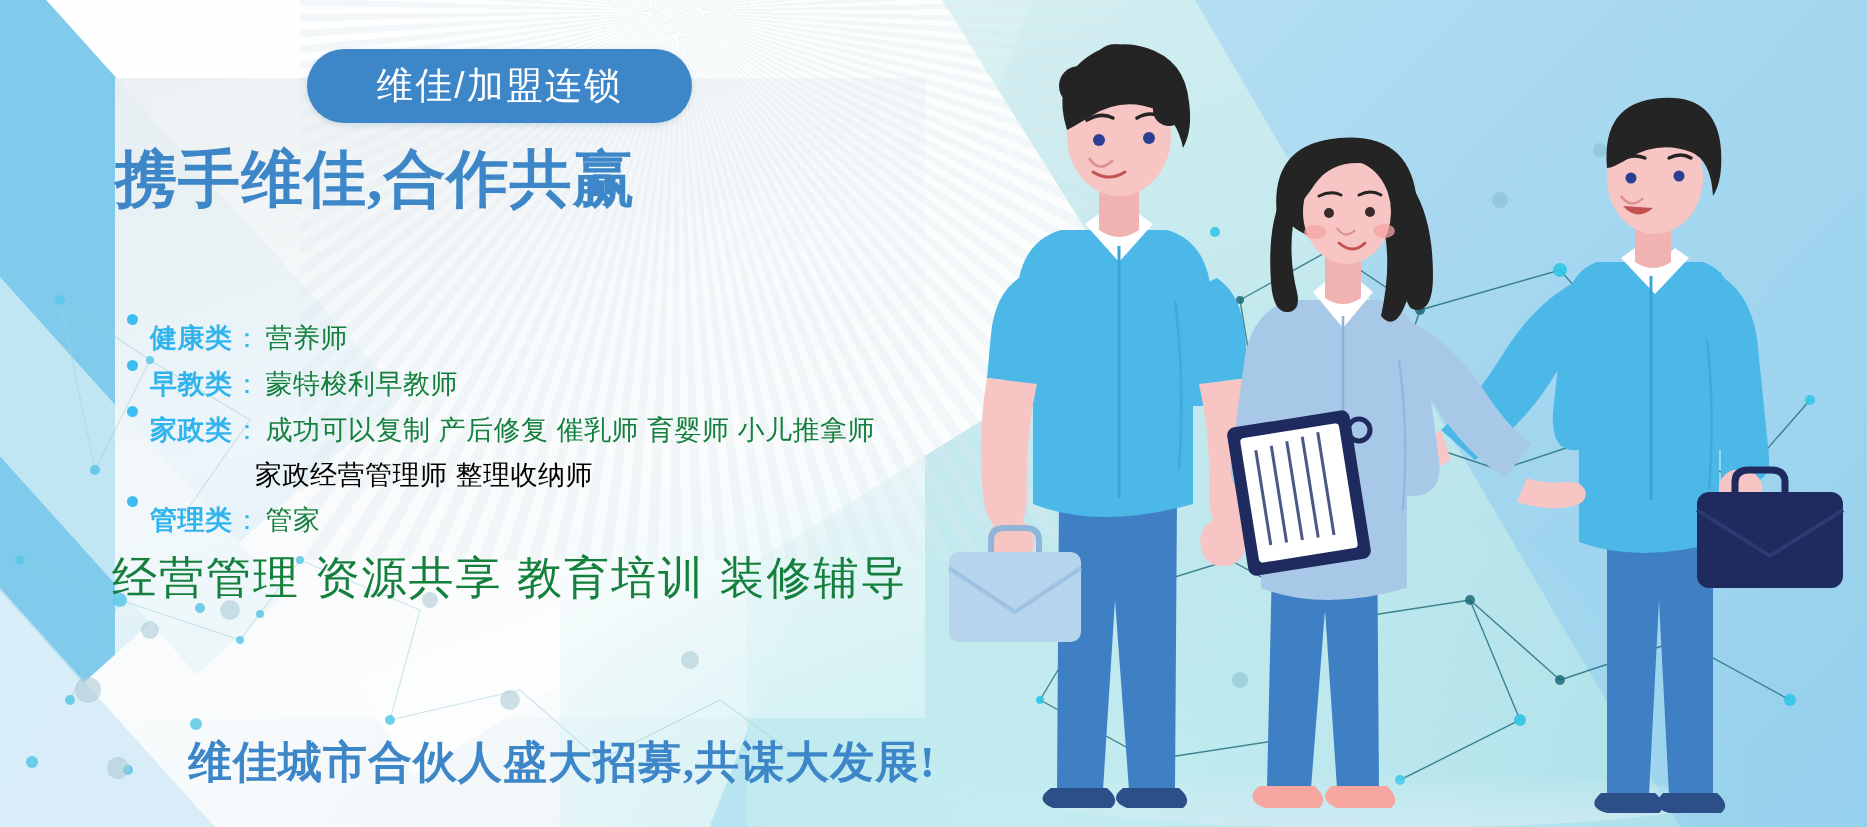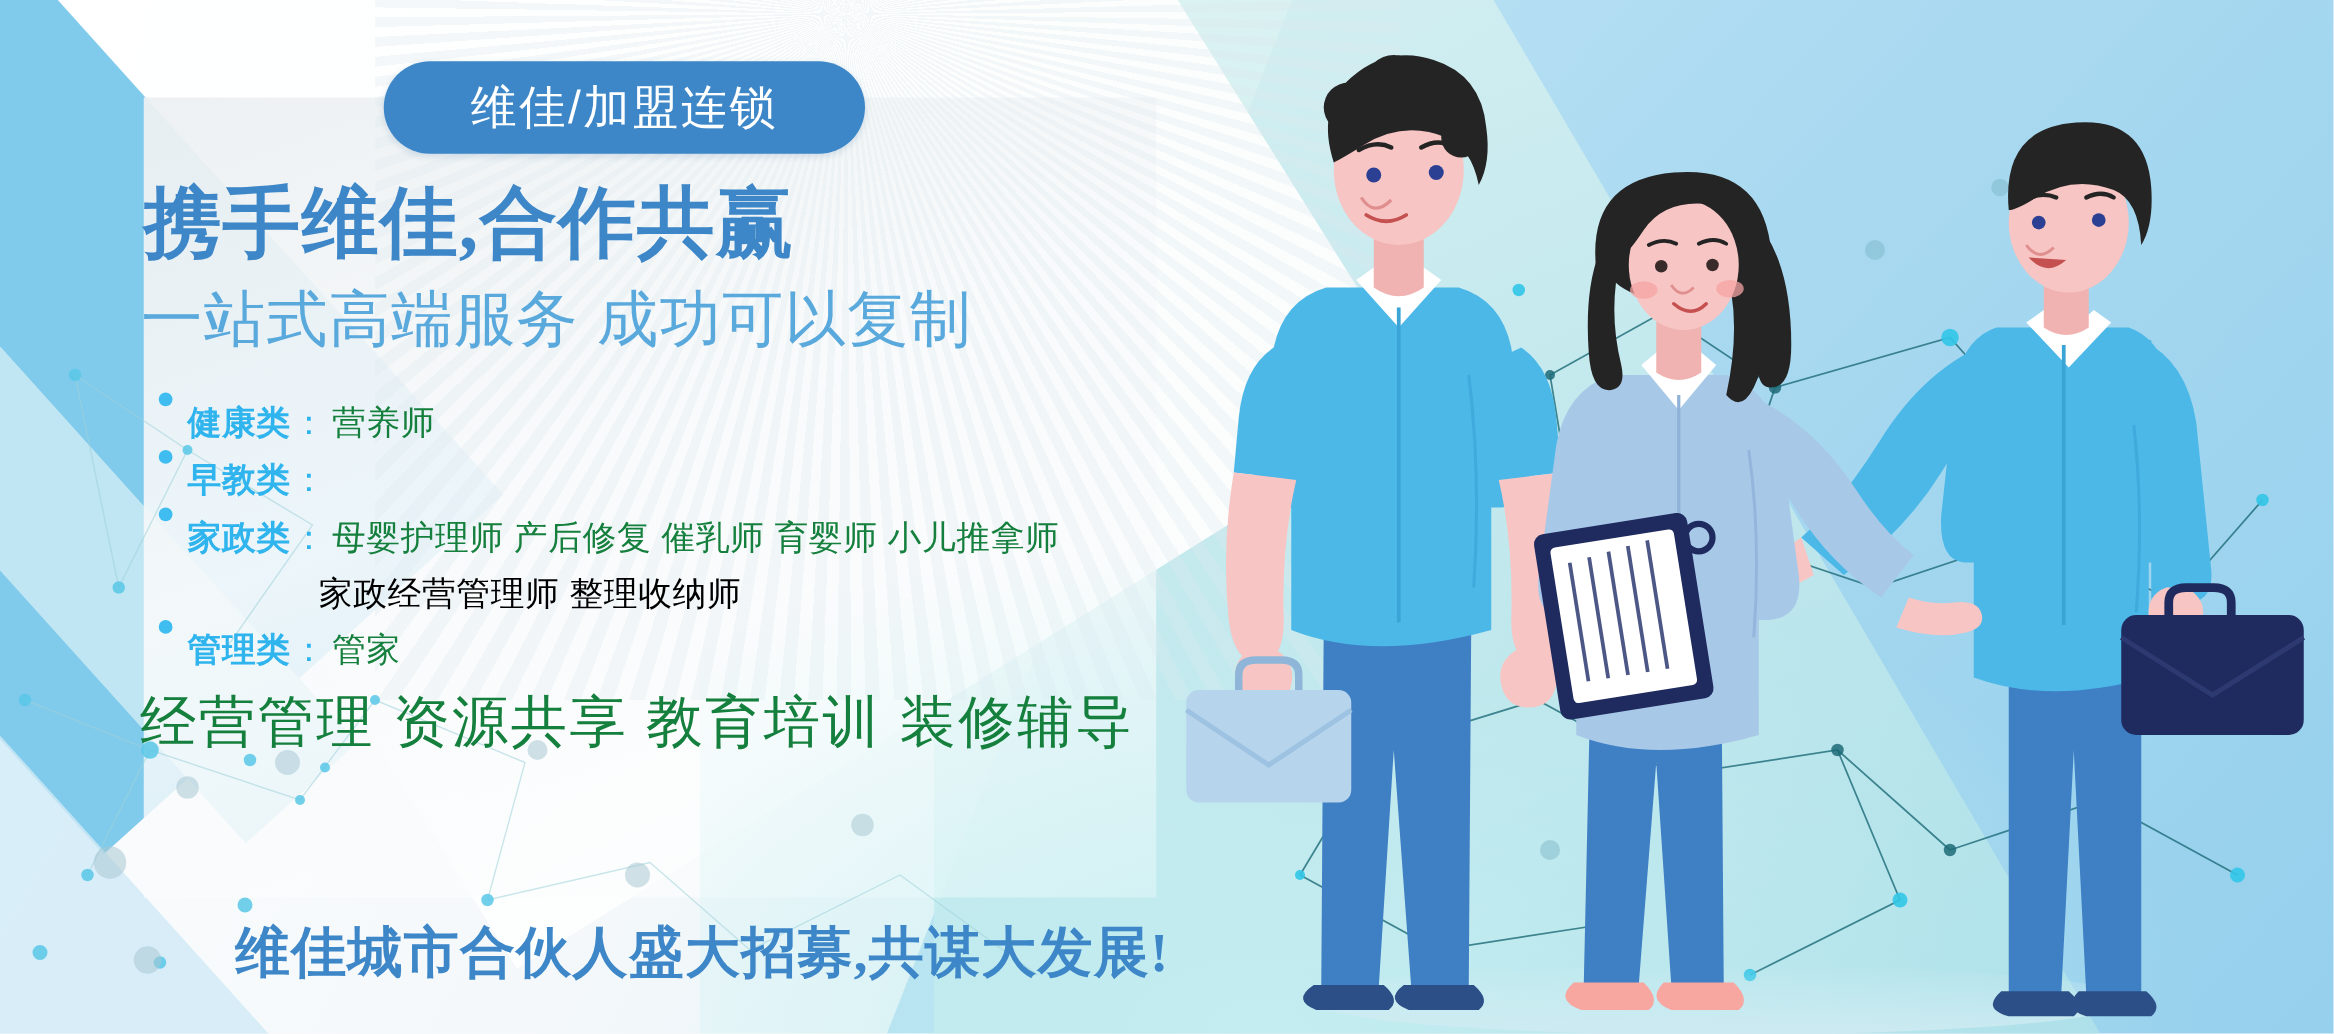--- a/index.html
+++ b/index.html
@@ -287,42 +287,42 @@
     </g>
   </svg>
 
   <div class="content">
 
     <div class="badge">
       <span>维佳/加盟连锁</span>
     </div>
 
     <div class="headline">携手维佳,合作共赢</div>
-    <div class="subhead">一站式高端服务 成功可以复制</div>
 
     <div class="bullets">
 
       <div class="b-row">
         <span class="b-dot"></span>
         <span class="b-label">健康类</span>
         <span class="b-colon">：</span>
         <span class="b-value">营养师</span>
       </div>
 
       <div class="b-row">
         <span class="b-dot"></span>
         <span class="b-label">早教类</span>
         <span class="b-colon">：</span>
+        <span class="b-value">蒙特梭利早教师</span>
       </div>
 
       <div class="b-row">
         <span class="b-dot"></span>
         <span class="b-label">家政类</span>
         <span class="b-colon">：</span>
-        <span class="b-value">母婴护理师 产后修复 催乳师 育婴师 小儿推拿师</span>
+        <span class="b-value">成功可以复制 产后修复 催乳师 育婴师 小儿推拿师</span>
       </div>
       <div class="b-cont">家政经营管理师 整理收纳师</div>
 
       <div class="b-row">
         <span class="b-dot"></span>
         <span class="b-label">管理类</span>
         <span class="b-colon">：</span>
         <span class="b-value">管家</span>
       </div>
 

